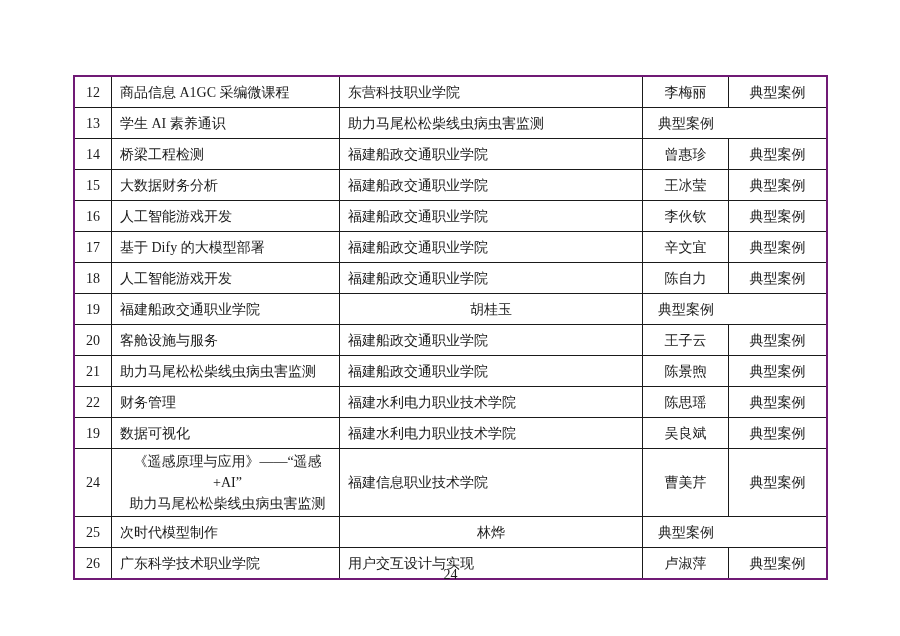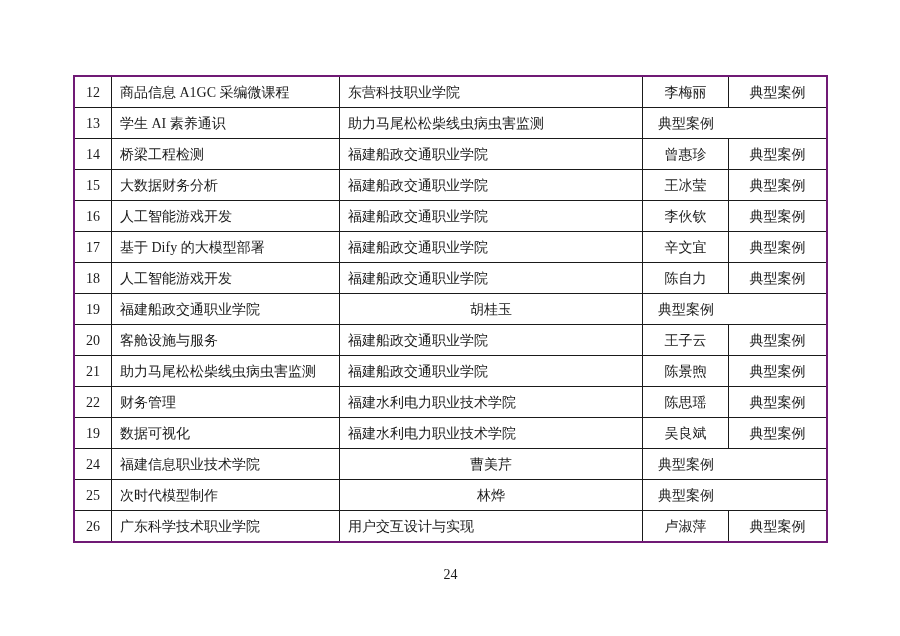--- a/index.html
+++ b/index.html
@@ -163,20 +163,22 @@
     <div class="row">
       <div class="cell c-num">19</div>
       <div class="cell c-course">数据可视化</div>
       <div class="cell c-school">福建水利电力职业技术学院</div>
       <div class="cell c-person">吴良斌</div>
       <div class="cell c-type">典型案例</div>
     </div>
 
     <div class="row">
       <div class="cell c-num">24</div>
+      <div class="cell c-course">《遥感原理与应用》——“遥感+AI”
+助力马尾松松柴线虫病虫害监测</div>
       <div class="cell c-school">福建信息职业技术学院</div>
       <div class="cell c-person">曹美芹</div>
       <div class="cell c-type">典型案例</div>
     </div>
 
     <div class="row">
       <div class="cell c-num">25</div>
       <div class="cell c-course">次时代模型制作</div>
       <div class="cell c-person">林烨</div>
       <div class="cell c-type">典型案例</div>

